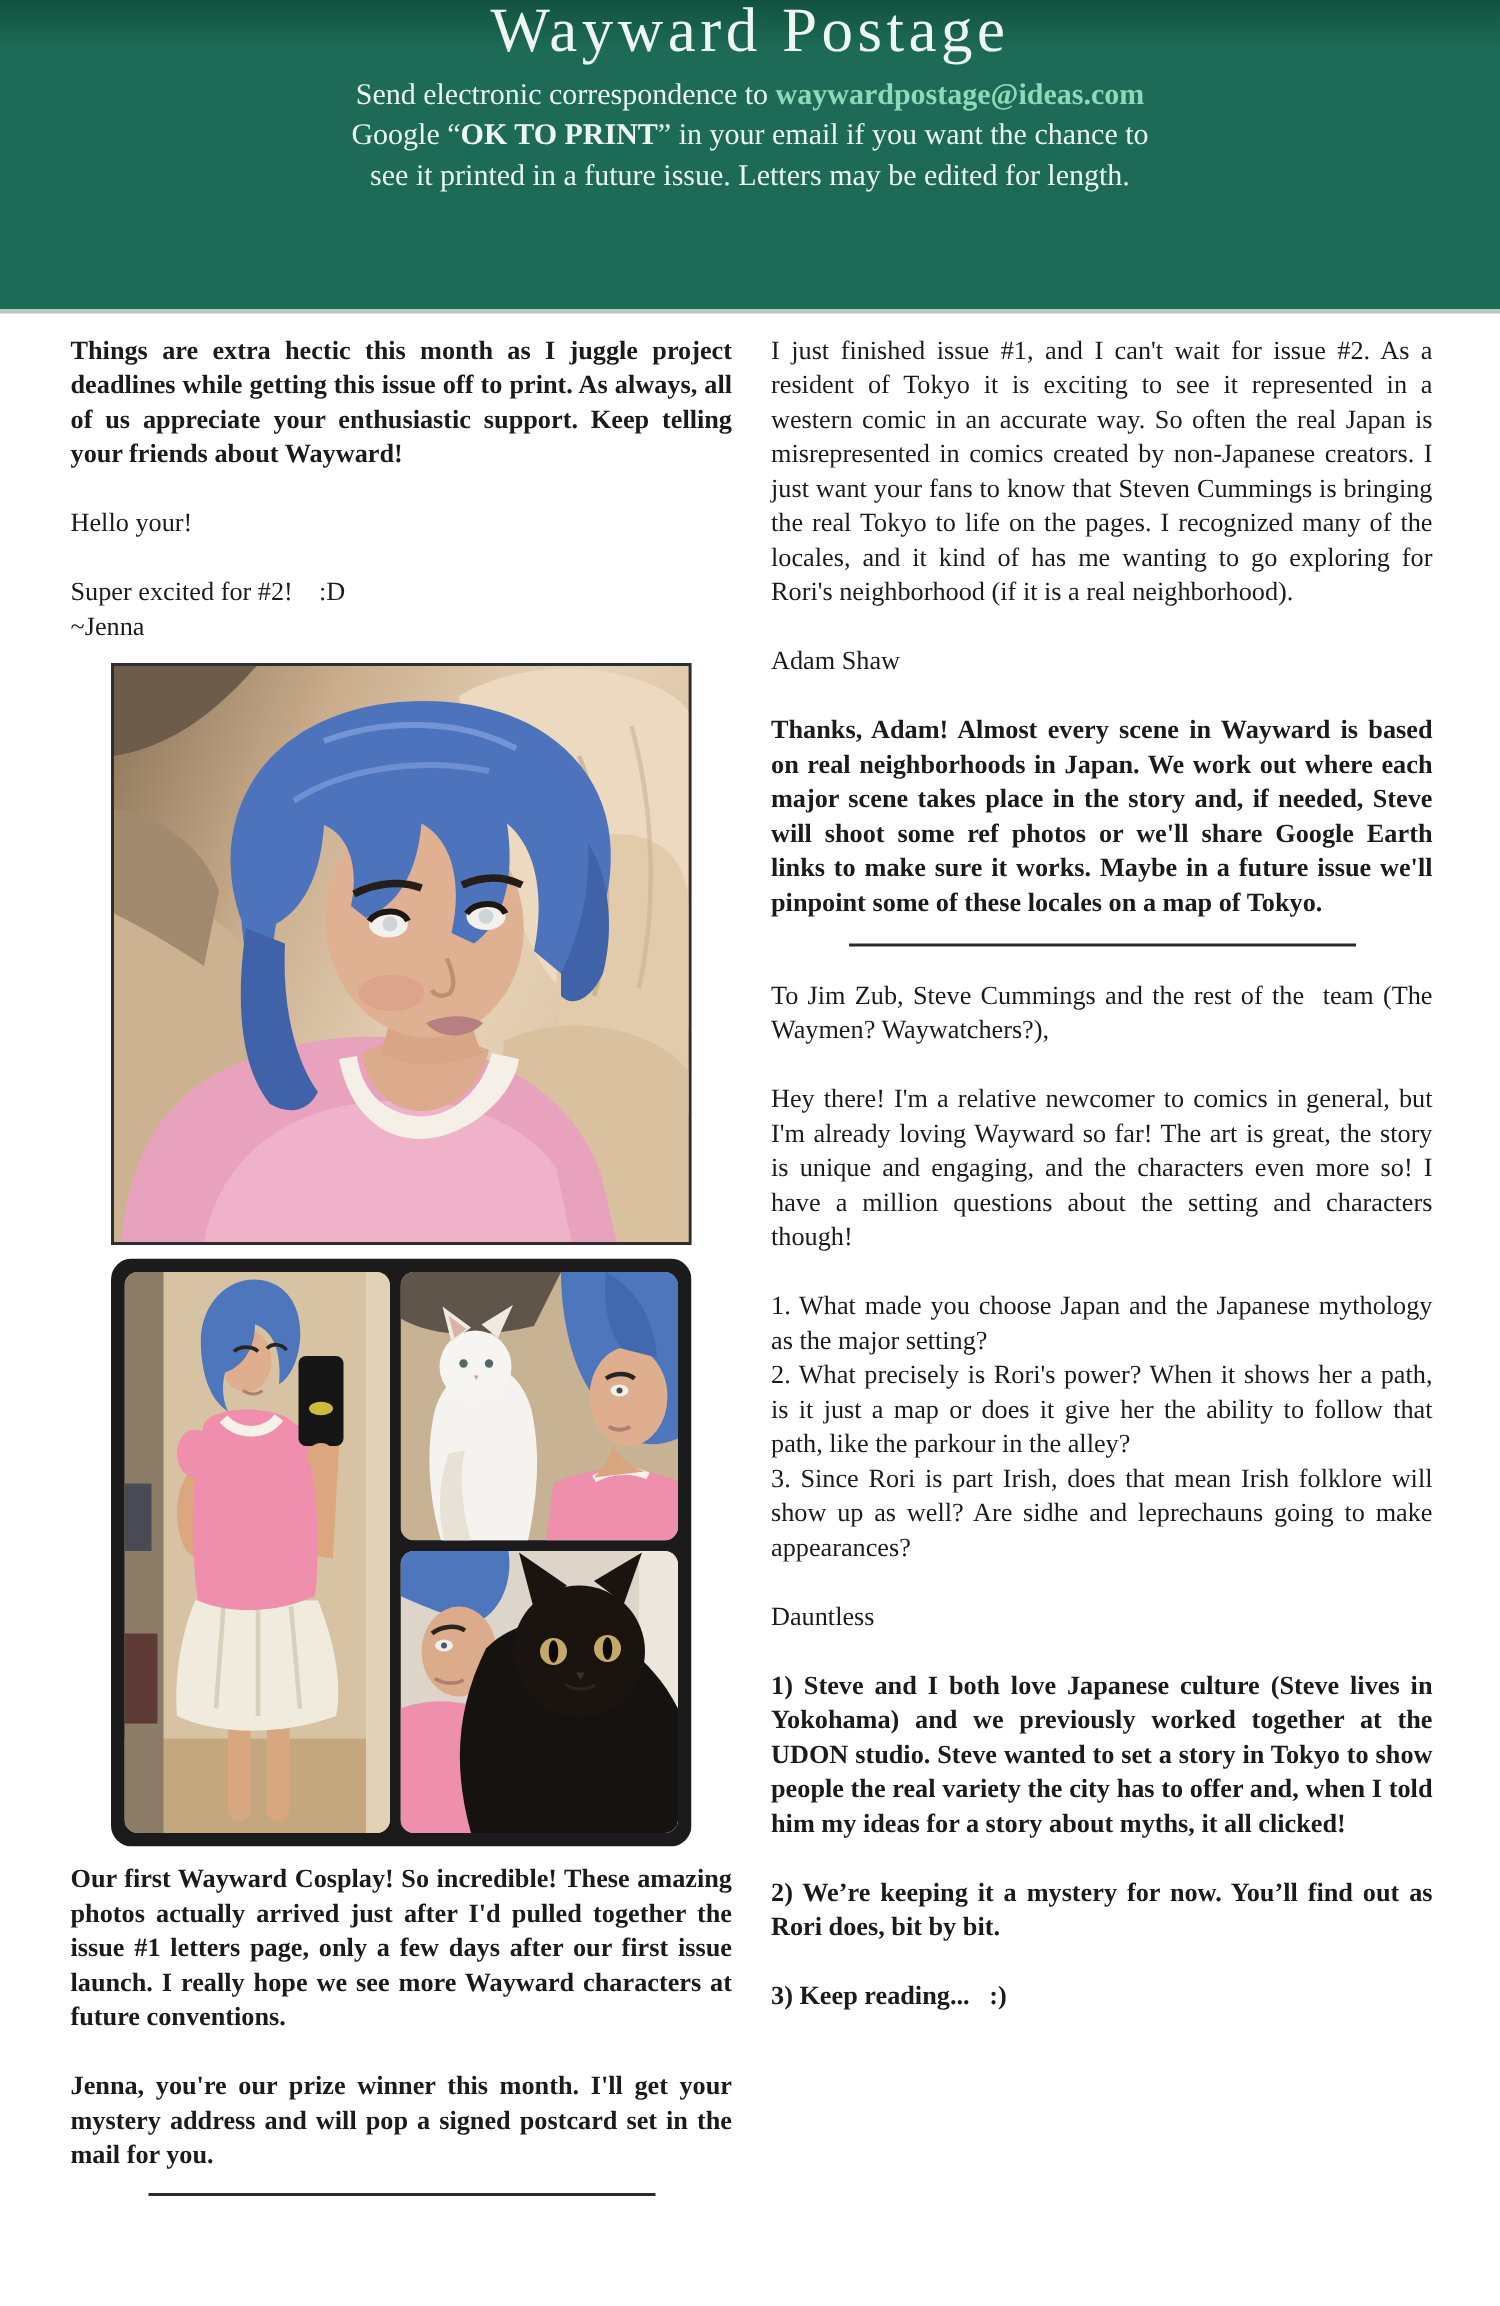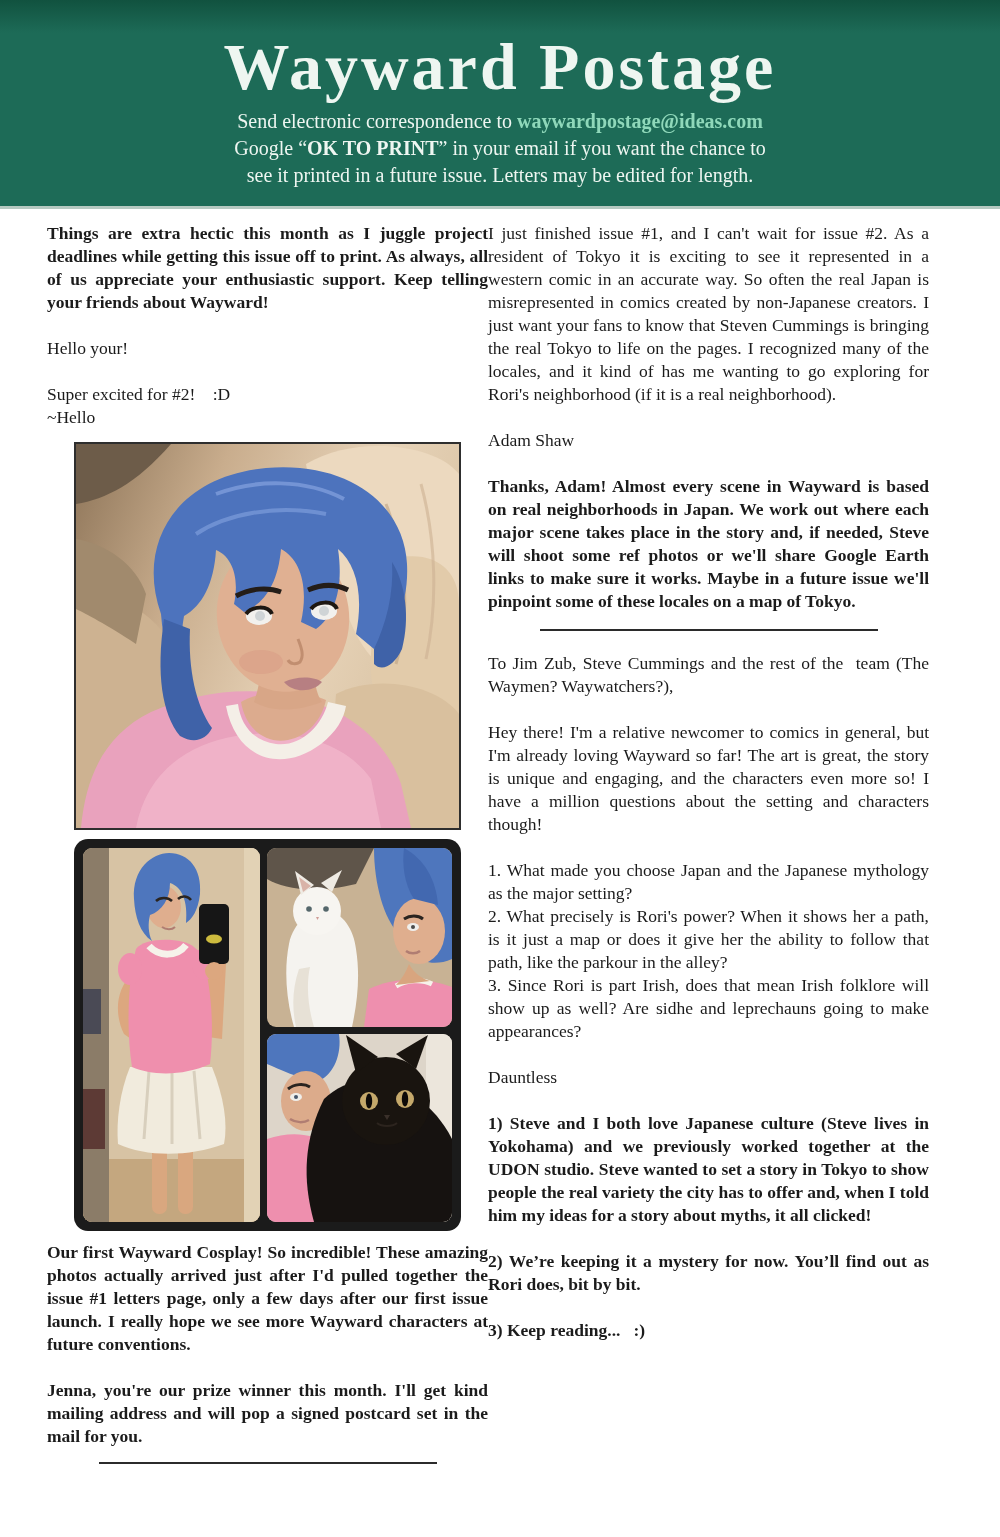--- a/index.html
+++ b/index.html
@@ -18,32 +18,31 @@
     font-family:"Liberation Serif", serif;color:var(--body-text);
   }
   
   .header{
     height:209px;
     background:linear-gradient(180deg,var(--header-bg-top) 0%,var(--header-bg) 16%);
     border-bottom:3px solid #b6c9c1;
     text-align:center;
   }
   .masthead{
-    padding-top:34px;
-    font-size:66px;line-height:1.0;letter-spacing:3px;
-    color:var(--header-text);font-weight:700;
+    font-size:42px;line-height:1.0;letter-spacing:3px;
+    color:var(--header-text);font-weight:400;
   }
   .subtitle{
     margin-top:8px;
     font-size:20px;line-height:27px;color:var(--header-text);
   }
   .email{color:var(--email-green);font-weight:700;}
   .ok-bold{font-weight:700;}
   
-  .columns{display:flex;padding:13px 45px 0 47px;}
+  .columns{display:flex;gap:26px;padding:13px 45px 0 47px;}
   .col{width:441px;font-size:17.5px;line-height:23px;text-align:justify;hyphens:none;}
   .col p{margin:0 0 23px;}
   .bold{font-weight:700;}
   .pre{white-space:pre-wrap;}
   .mb0{margin-bottom:0 !important;}
   .mb13{margin-bottom:13px !important;}
   .divider{
     border:none;border-top:2px solid var(--divider);
     width:338px;margin:14px auto 23px;
   }
@@ -71,21 +70,21 @@
     </div>
   </div>
 
   <div class="columns">
 
     <div class="col">
       <p class="bold">Things are extra hectic this month as I juggle project deadlines while getting this issue off to print. As always, all of us appreciate your enthusiastic support. Keep telling your friends about Wayward!</p>
 
       <p>Hello your!</p>
       <p class="pre mb0">Super excited for #2!    :D</p>
-      <p class="mb13">~Hello</p>
+      <p class="mb13">~Jenna</p>
 
       <div class="photo-portrait" aria-label="Cosplay selfie: short blue wig, pink top with white trim, beige bedding background">
         <svg width="383" height="384" viewBox="0 0 383 384">
           <defs>
             <linearGradient id="p1bg" x1="0" y1="0" x2="1" y2="0.4">
               <stop offset="0" stop-color="#8d7458"></stop>
               <stop offset="0.35" stop-color="#c9ad8d"></stop>
               <stop offset="0.7" stop-color="#e7d3b8"></stop>
               <stop offset="1" stop-color="#d9c3a4"></stop>
             </linearGradient>
@@ -226,21 +225,21 @@
             <circle cx="331" cy="260" r="9" fill="#c5a96b"></circle>
             <ellipse cx="295" cy="262" rx="3.2" ry="7.5" fill="#0d0a08"></ellipse>
             <ellipse cx="331" cy="260" rx="3.2" ry="7.5" fill="#0d0a08"></ellipse>
             <path d="M310,276 L316,276 L313,281 Z" fill="#3a302a"></path>
             <path d="M303,284 C308,288 318,288 323,284" stroke="#2c241e" stroke-width="2" fill="none"></path>
           </g>
         </svg>
       </div>
 
       <p class="bold">Our first Wayward Cosplay! So incredible! These amazing photos actually arrived just after I'd pulled together the issue #1 letters page, only a few days after our first issue launch. I really hope we see more Wayward characters at future conventions.</p>
-      <p class="bold mb0">Jenna, you're our prize winner this month. I'll get kind mailing address and will pop a signed postcard set in the mail for you.</p>
+      <p class="bold mb0">Jenna, you're our prize winner this month. I'll get your mystery address and will pop a signed postcard set in the mail for you.</p>
       <hr class="divider">
     </div>
 
     <div class="col">
       <p>I just finished issue #1, and I can't wait for issue #2. As a resident of Tokyo it is exciting to see it represented in a western comic in an accurate way. So often the real Japan is misrepresented in comics created by non-Japanese creators. I just want your fans to know that Steven Cummings is bringing the real Tokyo to life on the pages. I recognized many of the locales, and it kind of has me wanting to go exploring for Rori's neighborhood (if it is a real neighborhood).</p>
       <p>Adam Shaw</p>
 
       <p class="bold mb0">Thanks, Adam! Almost every scene in Wayward is based on real neighborhoods in Japan. We work out where each major scene takes place in the story and, if needed, Steve will shoot some ref photos or we'll share Google Earth links to make sure it works. Maybe in a future issue we'll pinpoint some of these locales on a map of Tokyo.</p>
       <hr class="divider right-top">
 

